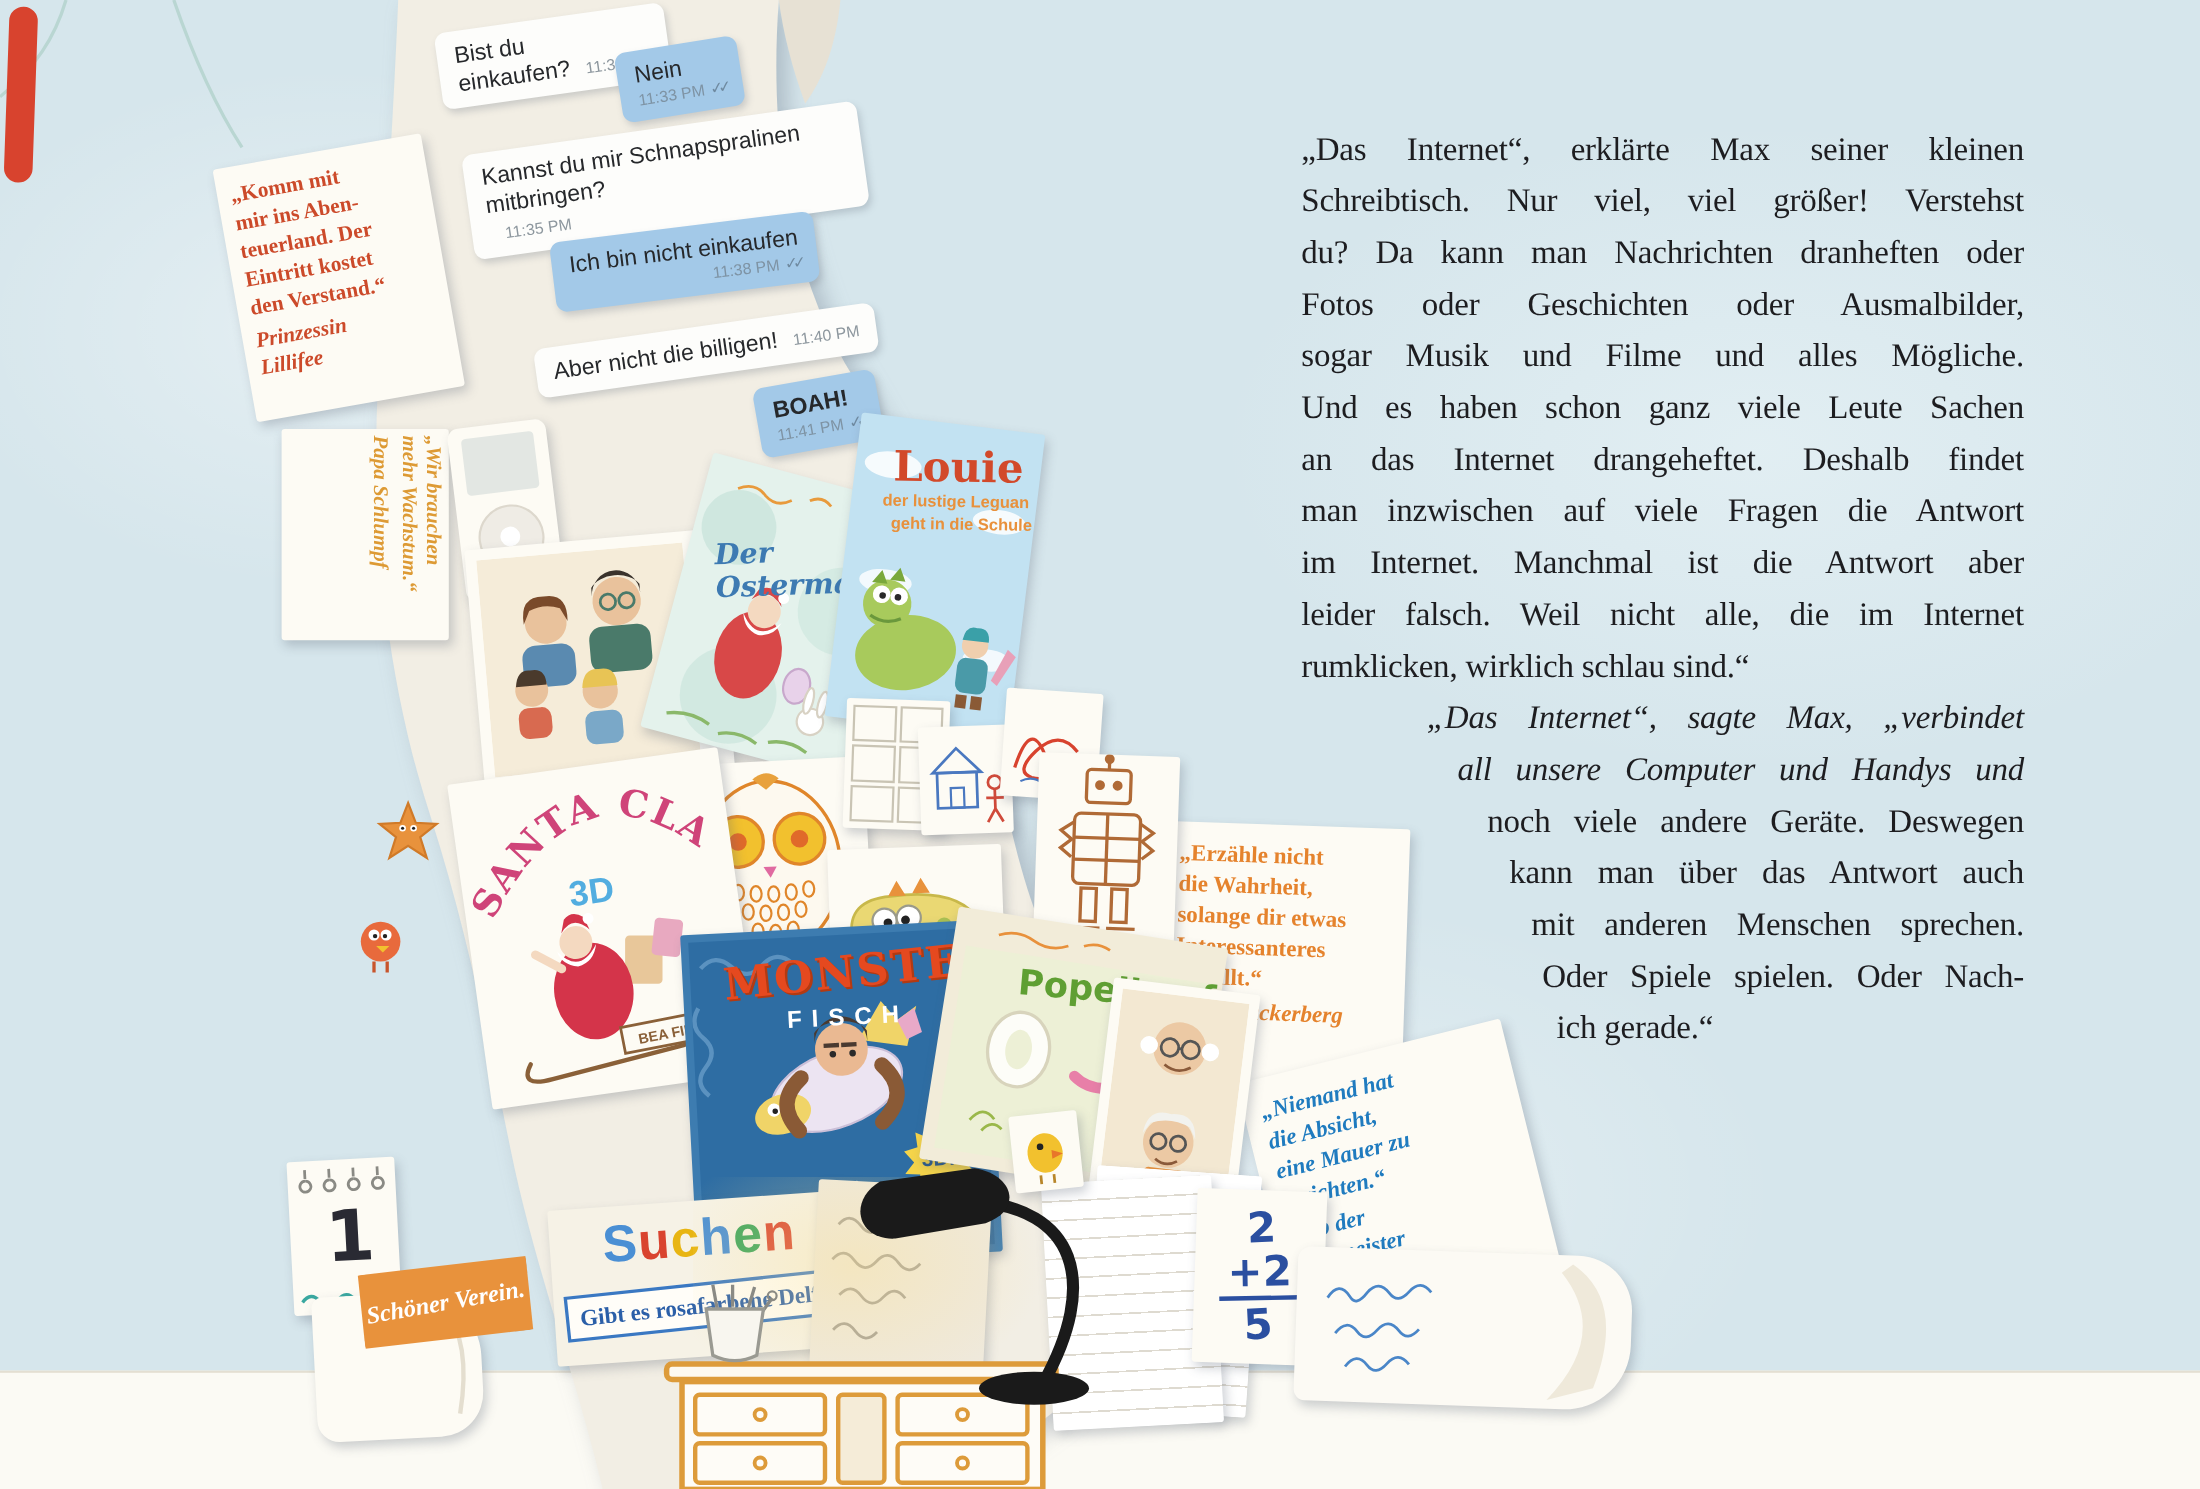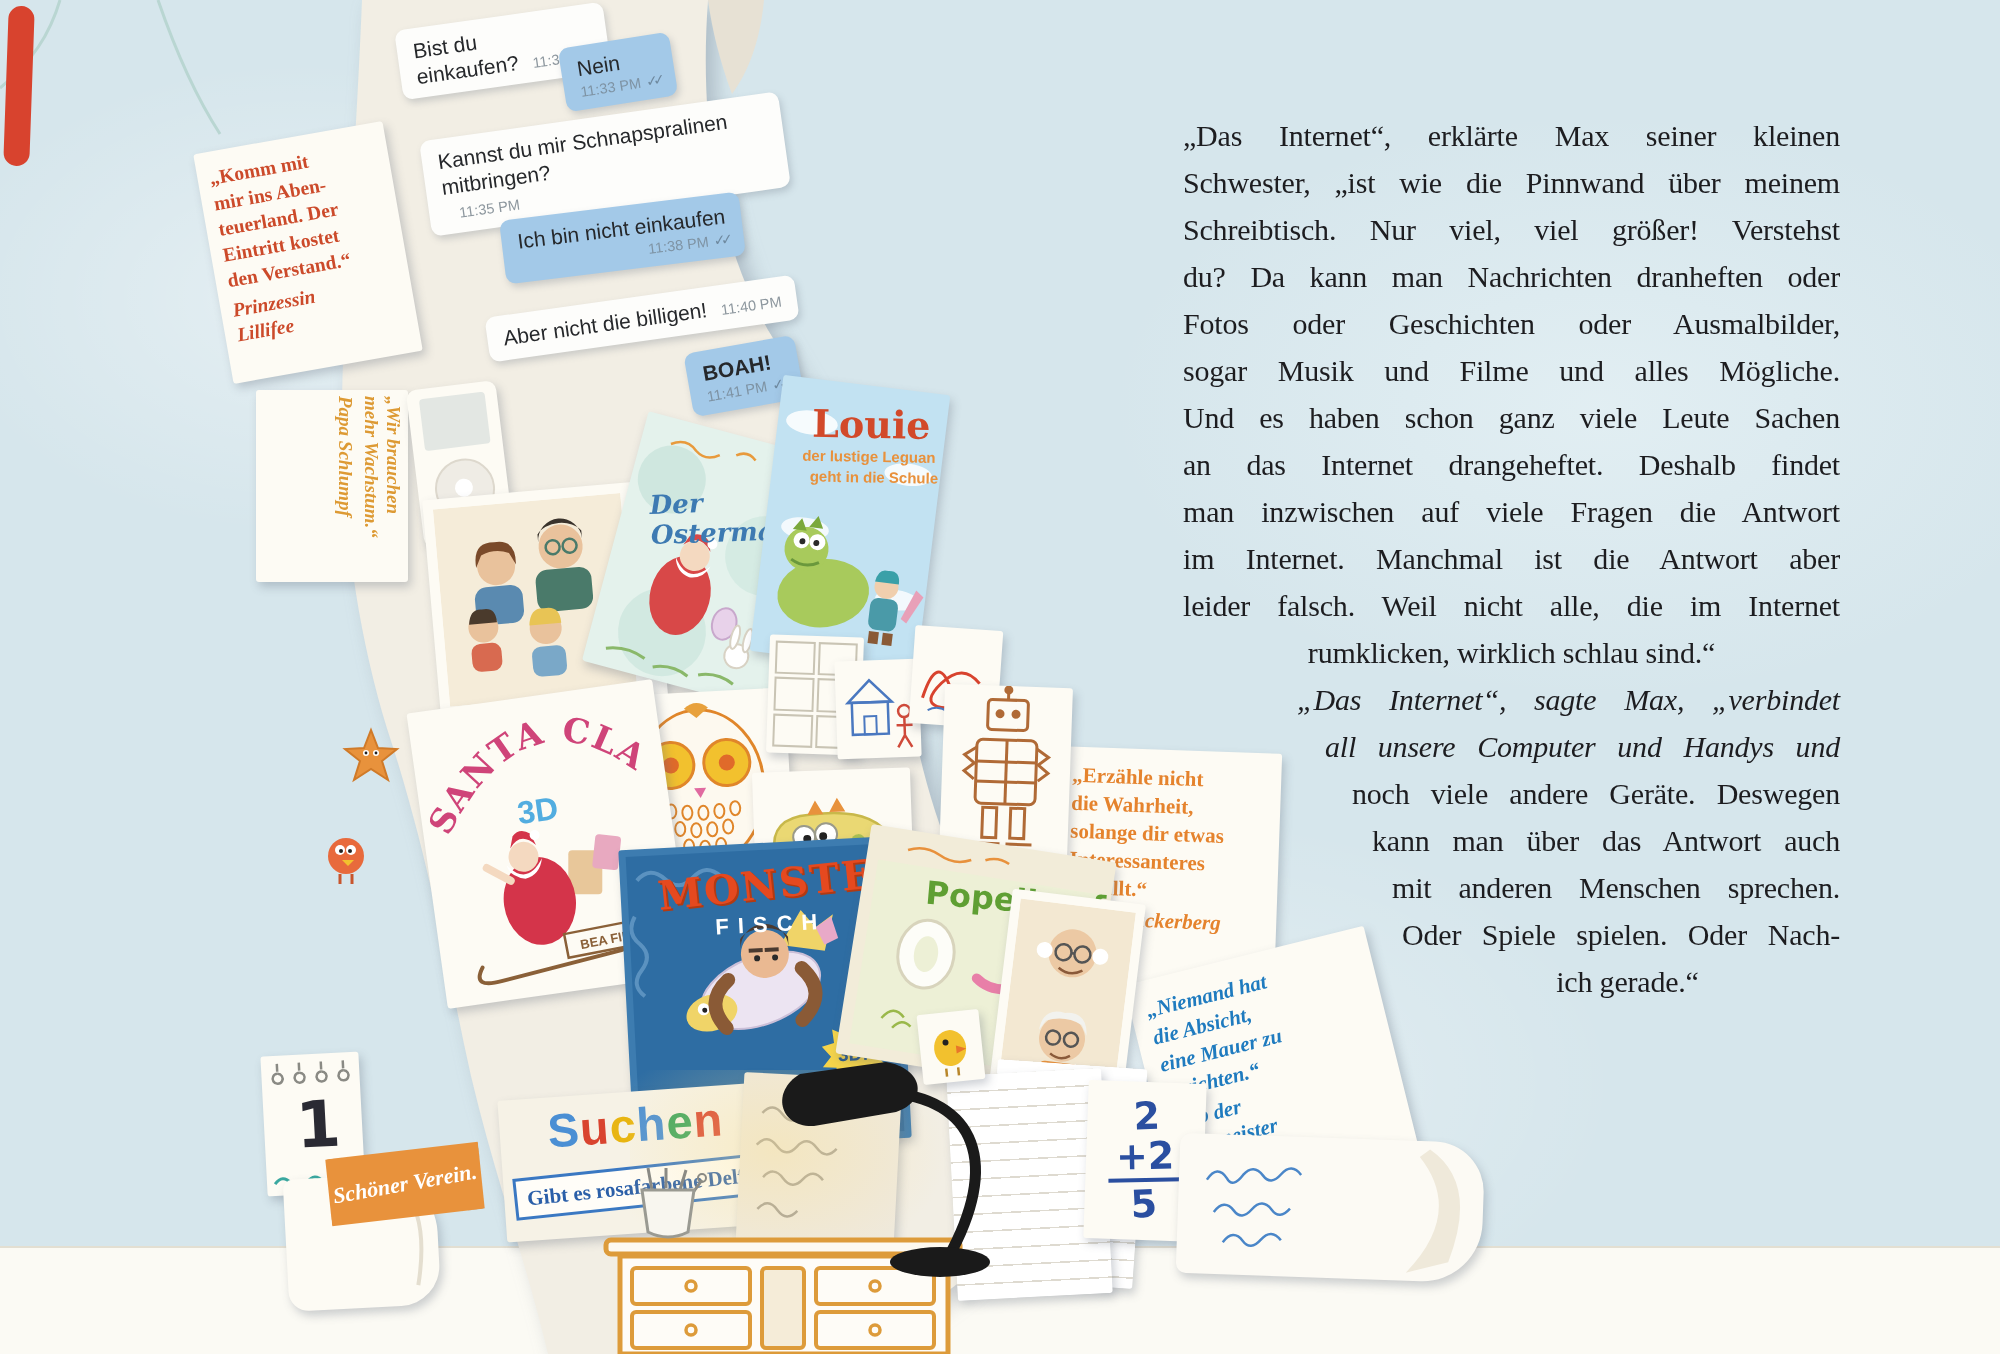--- a/index.html
+++ b/index.html
@@ -24,21 +24,21 @@
   .bubble.in .meta{display:inline-block;margin-left:14px;}
   .bubble.out .meta{display:block;text-align:right;margin-top:2px;color:#7e93a4;}
   .ticks{letter-spacing:-5px;margin-left:5px;color:#6f8aa0;}
   
   .note-text{white-space:pre-line;font-family:"Liberation Serif",serif;font-weight:bold;}
   .note-author{font-family:"Liberation Serif",serif;font-style:italic;font-weight:bold;white-space:pre-line;}
   
   #story{left:1183px;top:112px;width:657px;color:#1d1d20;
     font-family:"Liberation Serif",serif;font-size:30px;letter-spacing:-0.2px;line-height:47px;}
   .jline{text-align:justify;text-align-last:justify;}
-  .nline{text-align:center;}
+  .nline{text-align:left;}
   
   .logo-letter{font-weight:bold;font-size:47px;letter-spacing:1px;}
   #search-box{position:absolute;left:10px;top:74px;width:282px;height:42px;background:#fffdf8;
     border:3px solid #3a78c2;transform:rotate(-2deg);display:flex;align-items:center;padding-left:10px;box-sizing:border-box;}
   #search-box span{font-family:"Liberation Serif",serif;font-size:21px;font-weight:bold;}
   svg{display:block;}
 </style>
 </head>
 <body>
 
@@ -475,21 +475,20 @@
 
   <svg class="abs" width="2000" height="1354" style="left:0;top:0;pointer-events:none">
     <path d="M 948 1258 C 1000 1165 978 1098 884 1092" stroke="#1a1a1a" stroke-width="11" fill="none" stroke-linecap="round"></path>
     <circle cx="884" cy="1092" r="9" fill="#1a1a1a"></circle>
     <path d="M 886 1062 C 922 1068 930 1100 896 1112 L 814 1126 C 780 1128 770 1092 800 1074 Z" fill="#1a1a1a"></path>
     <ellipse cx="940" cy="1262" rx="50" ry="15" fill="#1a1a1a"></ellipse>
   </svg>
 
   <div id="story" class="abs">
     <div class="jline">„Das Internet“, erklärte Max seiner kleinen</div>
-    <div class="jline">Schwester, „ist wie die Pinnwand über meinem</div>
     <div class="jline">Schreibtisch. Nur viel, viel größer! Verstehst</div>
     <div class="jline">du? Da kann man Nachrichten dranheften oder</div>
     <div class="jline">Fotos oder Geschichten oder Ausmalbilder,</div>
     <div class="jline">sogar Musik und Filme und alles Mögliche.</div>
     <div class="jline">Und es haben schon ganz viele Leute Sachen</div>
     <div class="jline">an das Internet drangeheftet. Deshalb findet</div>
     <div class="jline">man inzwischen auf viele Fragen die Antwort</div>
     <div class="jline">im Internet. Manchmal ist die Antwort aber</div>
     <div class="jline">leider falsch. Weil nicht alle, die im Internet</div>
     <div class="nline">rumklicken, wirklich schlau sind.“</div>

